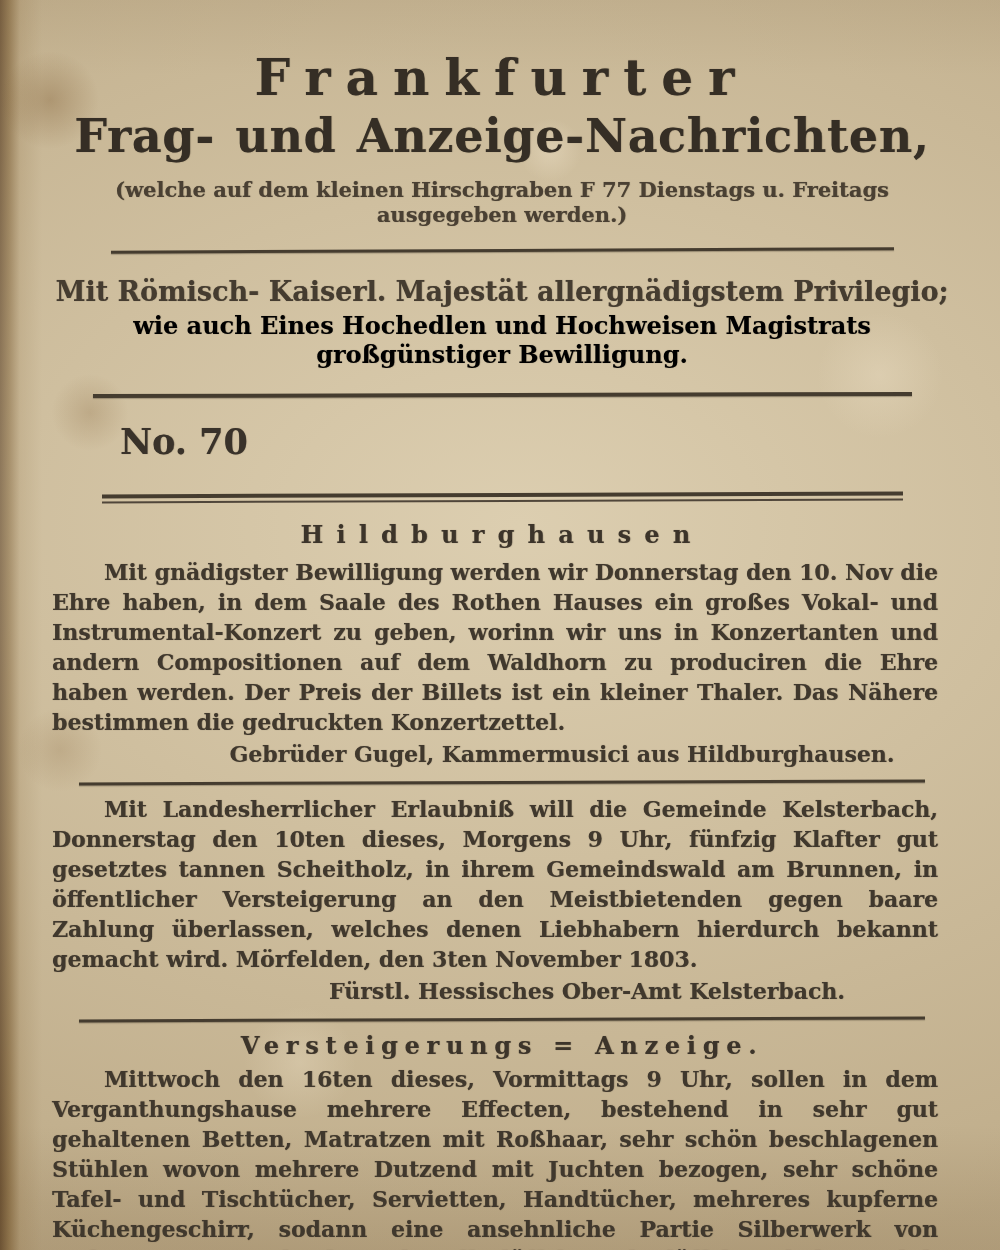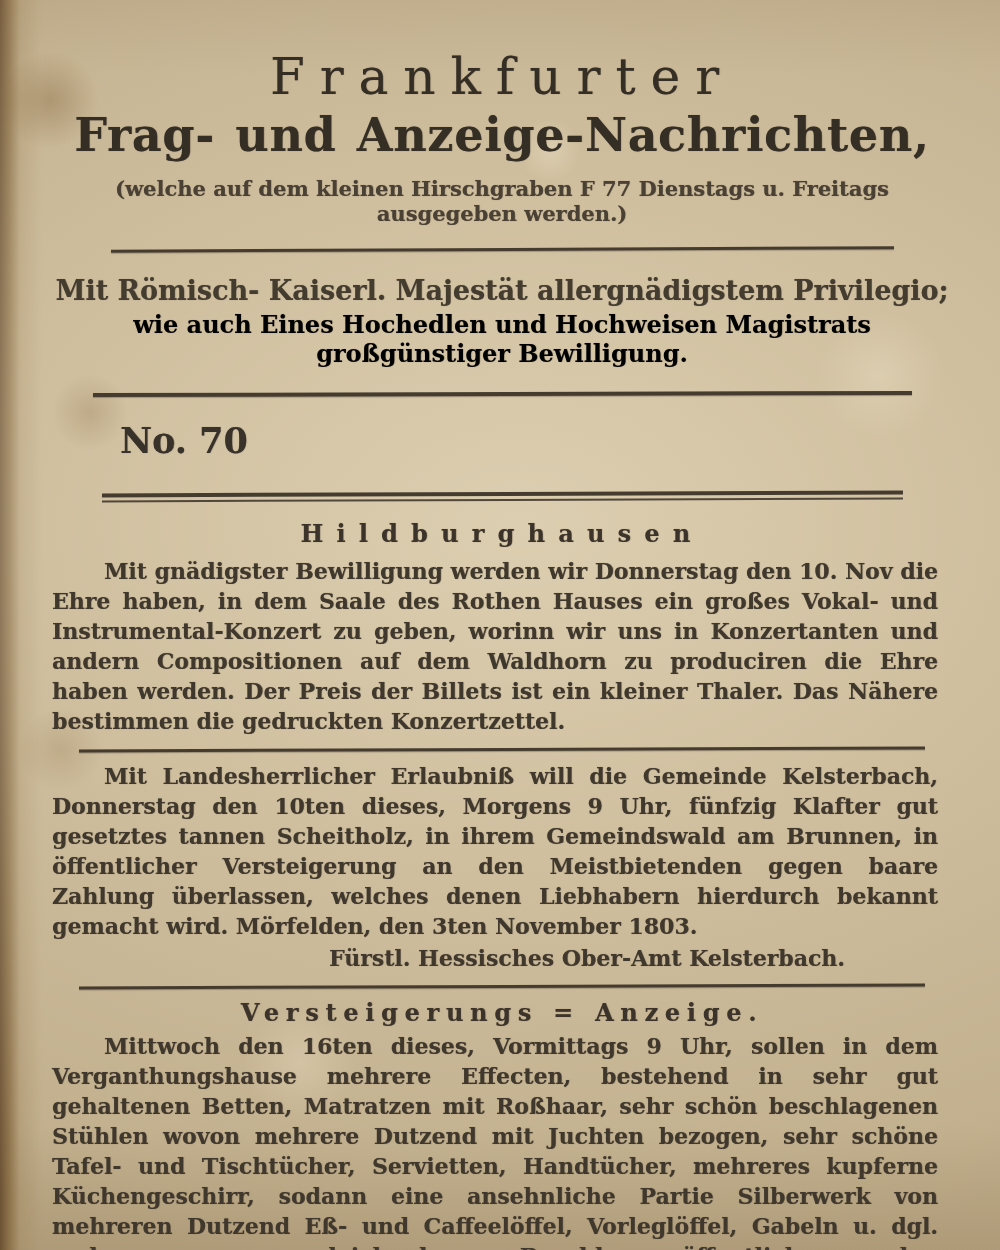--- a/index.html
+++ b/index.html
@@ -26,21 +26,21 @@
     width: 1000px;
     height: 1250px;
     padding: 40px 48px 0 52px;
   }
   .ink { text-shadow: 0.4px 0.4px 0.8px rgba(55,45,32,0.55); }
 
   
   .title1 {
     text-align: center;
     font-size: 50px;
-    font-weight: normal;
+    font-weight: bold;
     letter-spacing: 0.30em;
     margin: 8px 0 2px 0;
     color: #352e25;
   }
   .title2 {
     text-align: center;
     font-size: 46px;
     font-weight: bold;
     letter-spacing: 0.015em;
     word-spacing: 0.08em;
@@ -133,20 +133,21 @@
 
   <div class="dateline">
     <span class="issue-no ink">No. 70</span>
   </div>
 
   <div class="rule rule-double"></div>
 
   <section>
     <div class="sec-heading ink">Hildburghausen</div>
     <p class="para ink">Mit gnädigster Bewilligung werden wir Donnerstag den 10. Nov die Ehre haben, in dem Saale des Rothen Hauses ein großes Vokal- und Instrumental-Konzert zu geben, worinn wir uns in Konzertanten und andern Compositionen auf dem Waldhorn zu produciren die Ehre haben werden.  Der Preis der Billets ist ein kleiner Thaler.  Das Nähere bestimmen die gedruckten Konzertzettel.</p>
+    <div class="signature ink">Gebrüder Gugel, Kammermusici aus Hildburghausen.</div>
   </section>
 
   <div class="rule rule-sec"></div>
 
   <section>
     <p class="para ink">Mit Landesherrlicher Erlaubniß will die Gemeinde Kelsterbach, Donnerstag den 10ten dieses, Morgens 9 Uhr, fünfzig Klafter gut gesetztes tannen Scheitholz, in ihrem Gemeindswald am Brunnen, in öffentlicher Versteigerung an den Meistbietenden gegen baare Zahlung überlassen, welches denen Liebhabern hierdurch bekannt gemacht wird.  Mörfelden, den 3ten November 1803.</p>
     <div class="signature signature-mid ink">Fürstl. Hessisches Ober-Amt Kelsterbach.</div>
   </section>
 
   <div class="rule rule-sec"></div>

